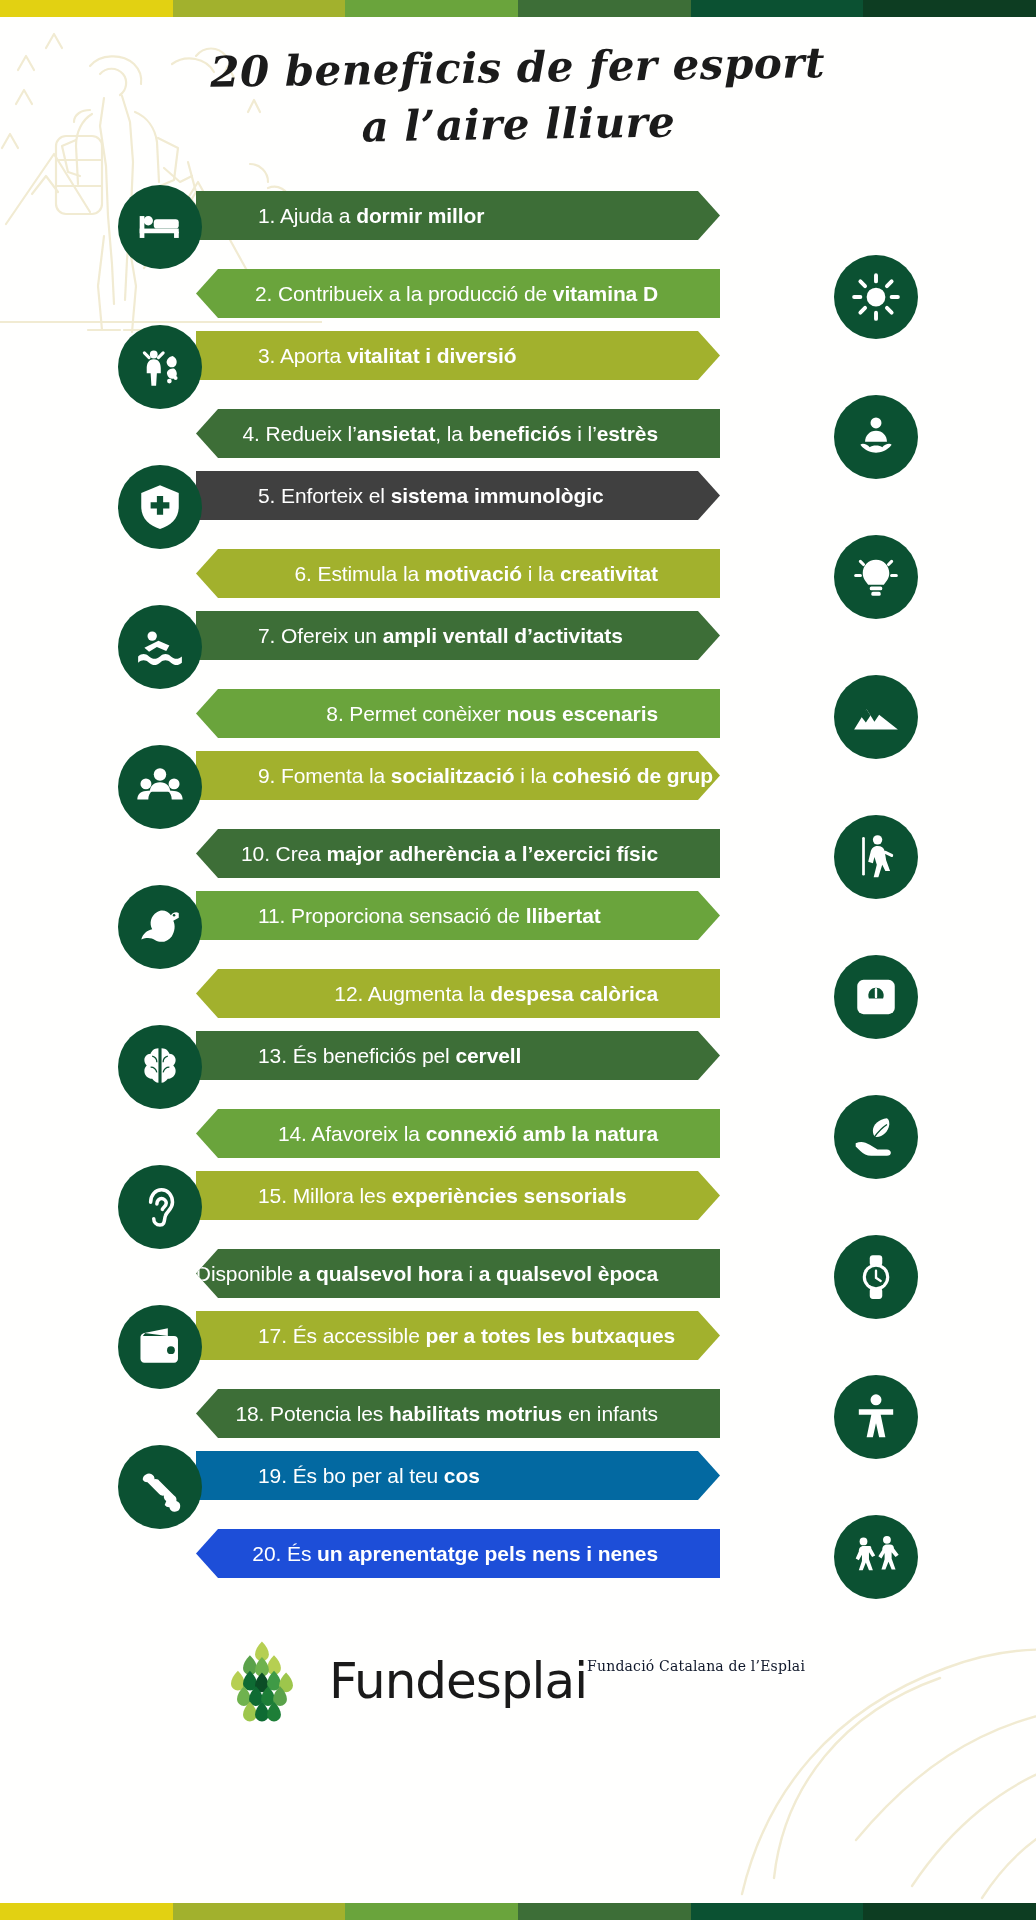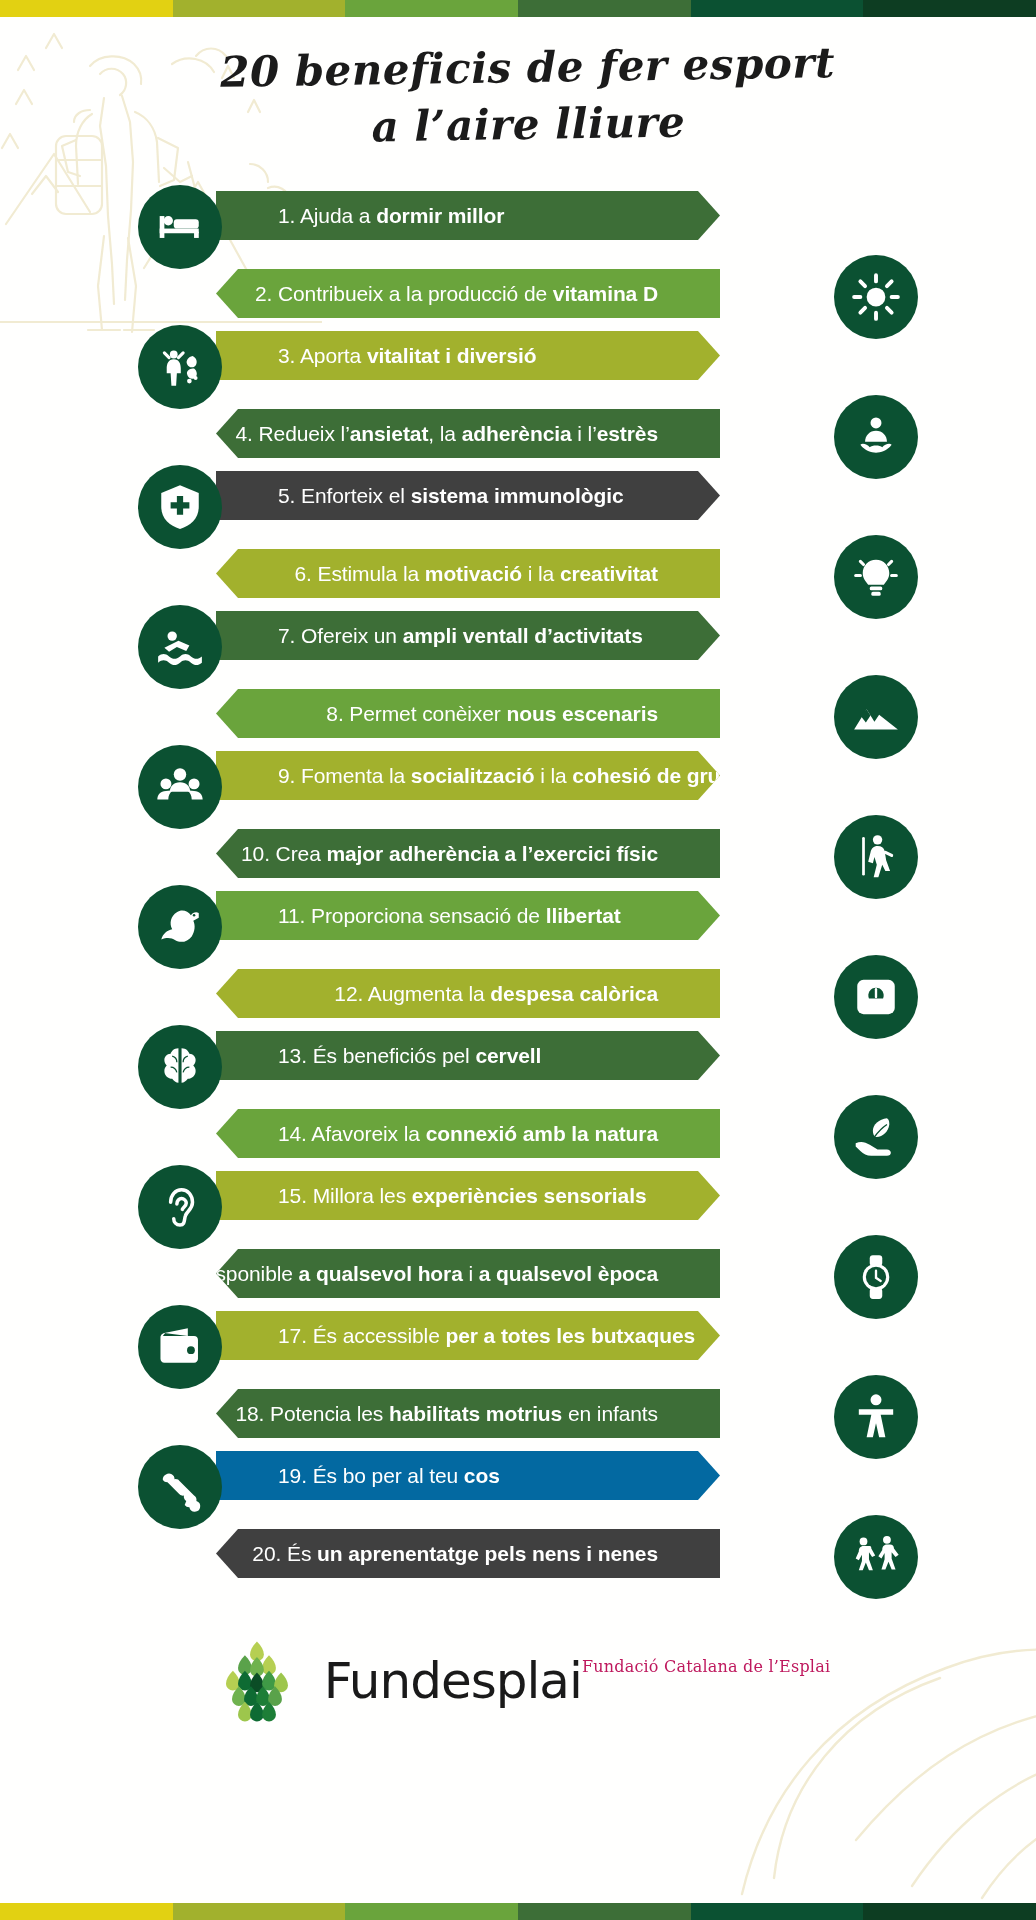--- a/index.html
+++ b/index.html
@@ -7,21 +7,20 @@
     width: 1036px; height: 1920px;
     background: #ffffff;
     font-family: "Liberation Sans", sans-serif;
     overflow: hidden;
   }
   #page {
     position: relative;
     width: 1036px; height: 1920px;
     background: #fffffe;
     overflow: hidden;
-    padding-left: 20px;
   }
 
   
   .colorbar { position: absolute; left: 0; width: 1036px; height: 17px; display: flex; z-index: 8; }
   .colorbar.top { top: 0; }
   .colorbar.bottom { bottom: 0; }
   .colorbar span { flex: 1 1 0; height: 100%; display: block; }
 
   
   .bg-art { position: absolute; z-index: 0; pointer-events: none; }
@@ -109,21 +108,21 @@
     gap: 12px;
   }
   .logo-mark { width: 86px; height: 86px; }
   .logo-text { display: flex; line-height: 1; }
   .logo-name {
     font-family: "DejaVu Sans", sans-serif;
     font-size: 50px; color: #1a1a1a; letter-spacing: -1px; font-weight: 400;
   }
   .logo-sub {
     font-family: "DejaVu Serif", serif;
-    font-size: 16px; color: #be185d; margin-top: 3px; letter-spacing: .2px;
+    font-size: 14px; color: #0f172a; margin-top: 3px; letter-spacing: .2px;
   }
 </style>
 </head>
 <body>
 
 <div id="page">
 
   <div class="colorbar top">
       <span style="background: rgb(226, 209, 18);"></span>
       <span style="background: rgb(162, 177, 45);"></span>
@@ -231,21 +230,21 @@
         <div class="medallion">
           <span>
             <svg viewBox="0 0 64 64" fill="#fff">
               <circle cx="32" cy="14" r="7"></circle>
               <path d="M32 24c-8 0-14 6-14 14h28c0-8-6-14-14-14z"></path>
               <path d="M12 42c6 8 14 10 20 10s14-2 20-10c-3-3-9 0-12 3-3-3-13-3-16 0-3-3-9-6-12-3z"></path>
             </svg>
           </span>
         </div>
         <div class="band" style="background: rgb(61, 110, 55);">
-          <span class="band-text">4. Redueix l’<b>ansietat</b>, la <b>adherència</b> i l’<b>estrès</b></span>
+          <span class="band-text">4. Redueix l’<b>ansietat</b>, la <b>beneficiós</b> i l’<b>estrès</b></span>
         </div>
       </div>
       <div class="row left">
         <div class="medallion">
           <span>
             <svg viewBox="0 0 64 64" fill="#fff">
               <path d="M32 4L8 14v18c0 14 10 24 24 28 14-4 24-14 24-28V14L32 4z"></path>
               <path d="M28 18h8v8h8v8h-8v8h-8v-8h-8v-8h8z" fill="#0b5132"></path>
             </svg>
           </span>
@@ -459,21 +458,21 @@
         <div class="medallion">
           <span>
             <svg viewBox="0 0 64 64" fill="#fff">
               <circle cx="16" cy="12" r="5"></circle>
               <path d="M16 18c-4 0-6 3-6 7l-4 9 4 2 4-7v8l-4 12h5l4-10 4 10h5l-5-14v-9l4 6 4-2-5-9c0-4-2-3-6-3z"></path>
               <circle cx="46" cy="10" r="5"></circle>
               <path d="M46 16c-4 0-6 3-6 7l-5 8 4 3 4-7v8l-4 13h5l4-10 4 10h5l-5-14v-8l5 6 4-3-6-8c0-3-2-5-5-5z"></path>
             </svg>
           </span>
         </div>
-        <div class="band" style="background: #404040;">
+        <div class="band" style="background: #1d4ed8;">
           <span class="band-text">20. És <b>un aprenentatge pels nens i nenes</b></span>
         </div>
       </div>
     </div>
 
   <div class="logo-wrap">
     <svg class="logo-mark" viewBox="0 0 100 100">
       <g>
         <path d="M36 4c5 5 8 10 8 15s-4 8-8 8-8-3-8-8 3-10 8-15z" fill="#b6cf52"></path>
         <path d="M22 20c5 5 8 10 8 15s-4 8-8 8-8-3-8-8 3-10 8-15z" fill="#5aa24a"></path>

